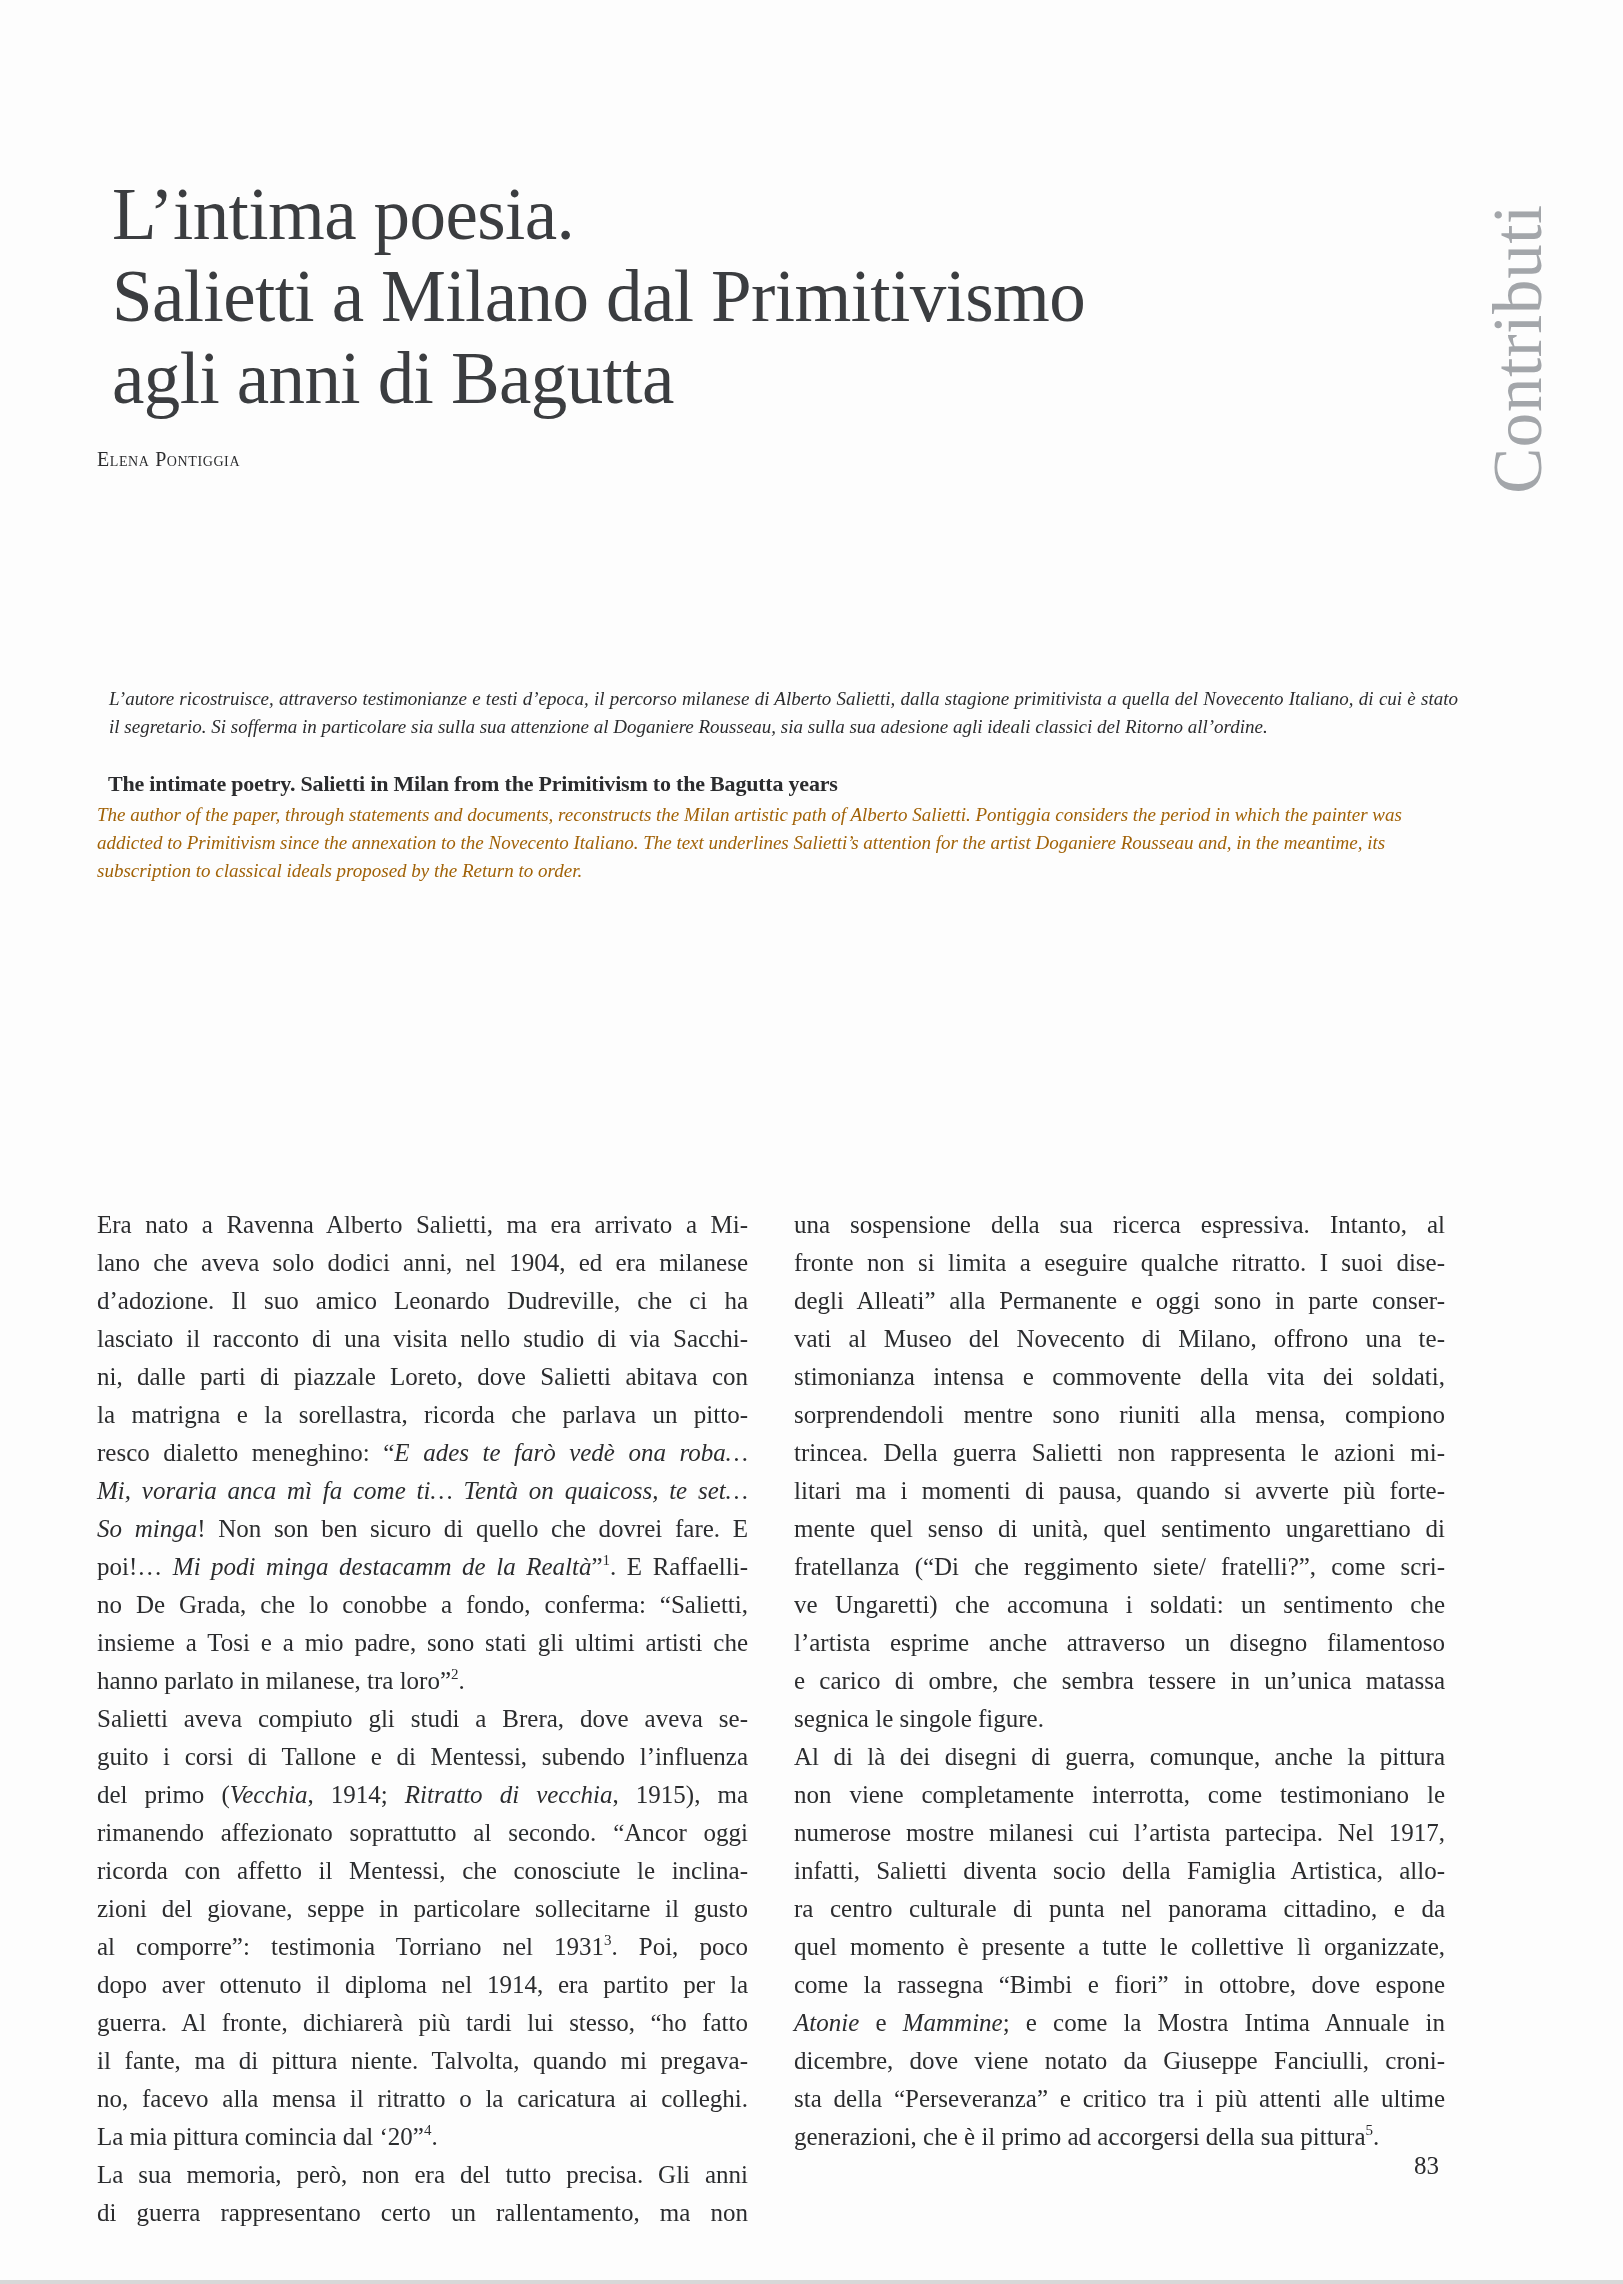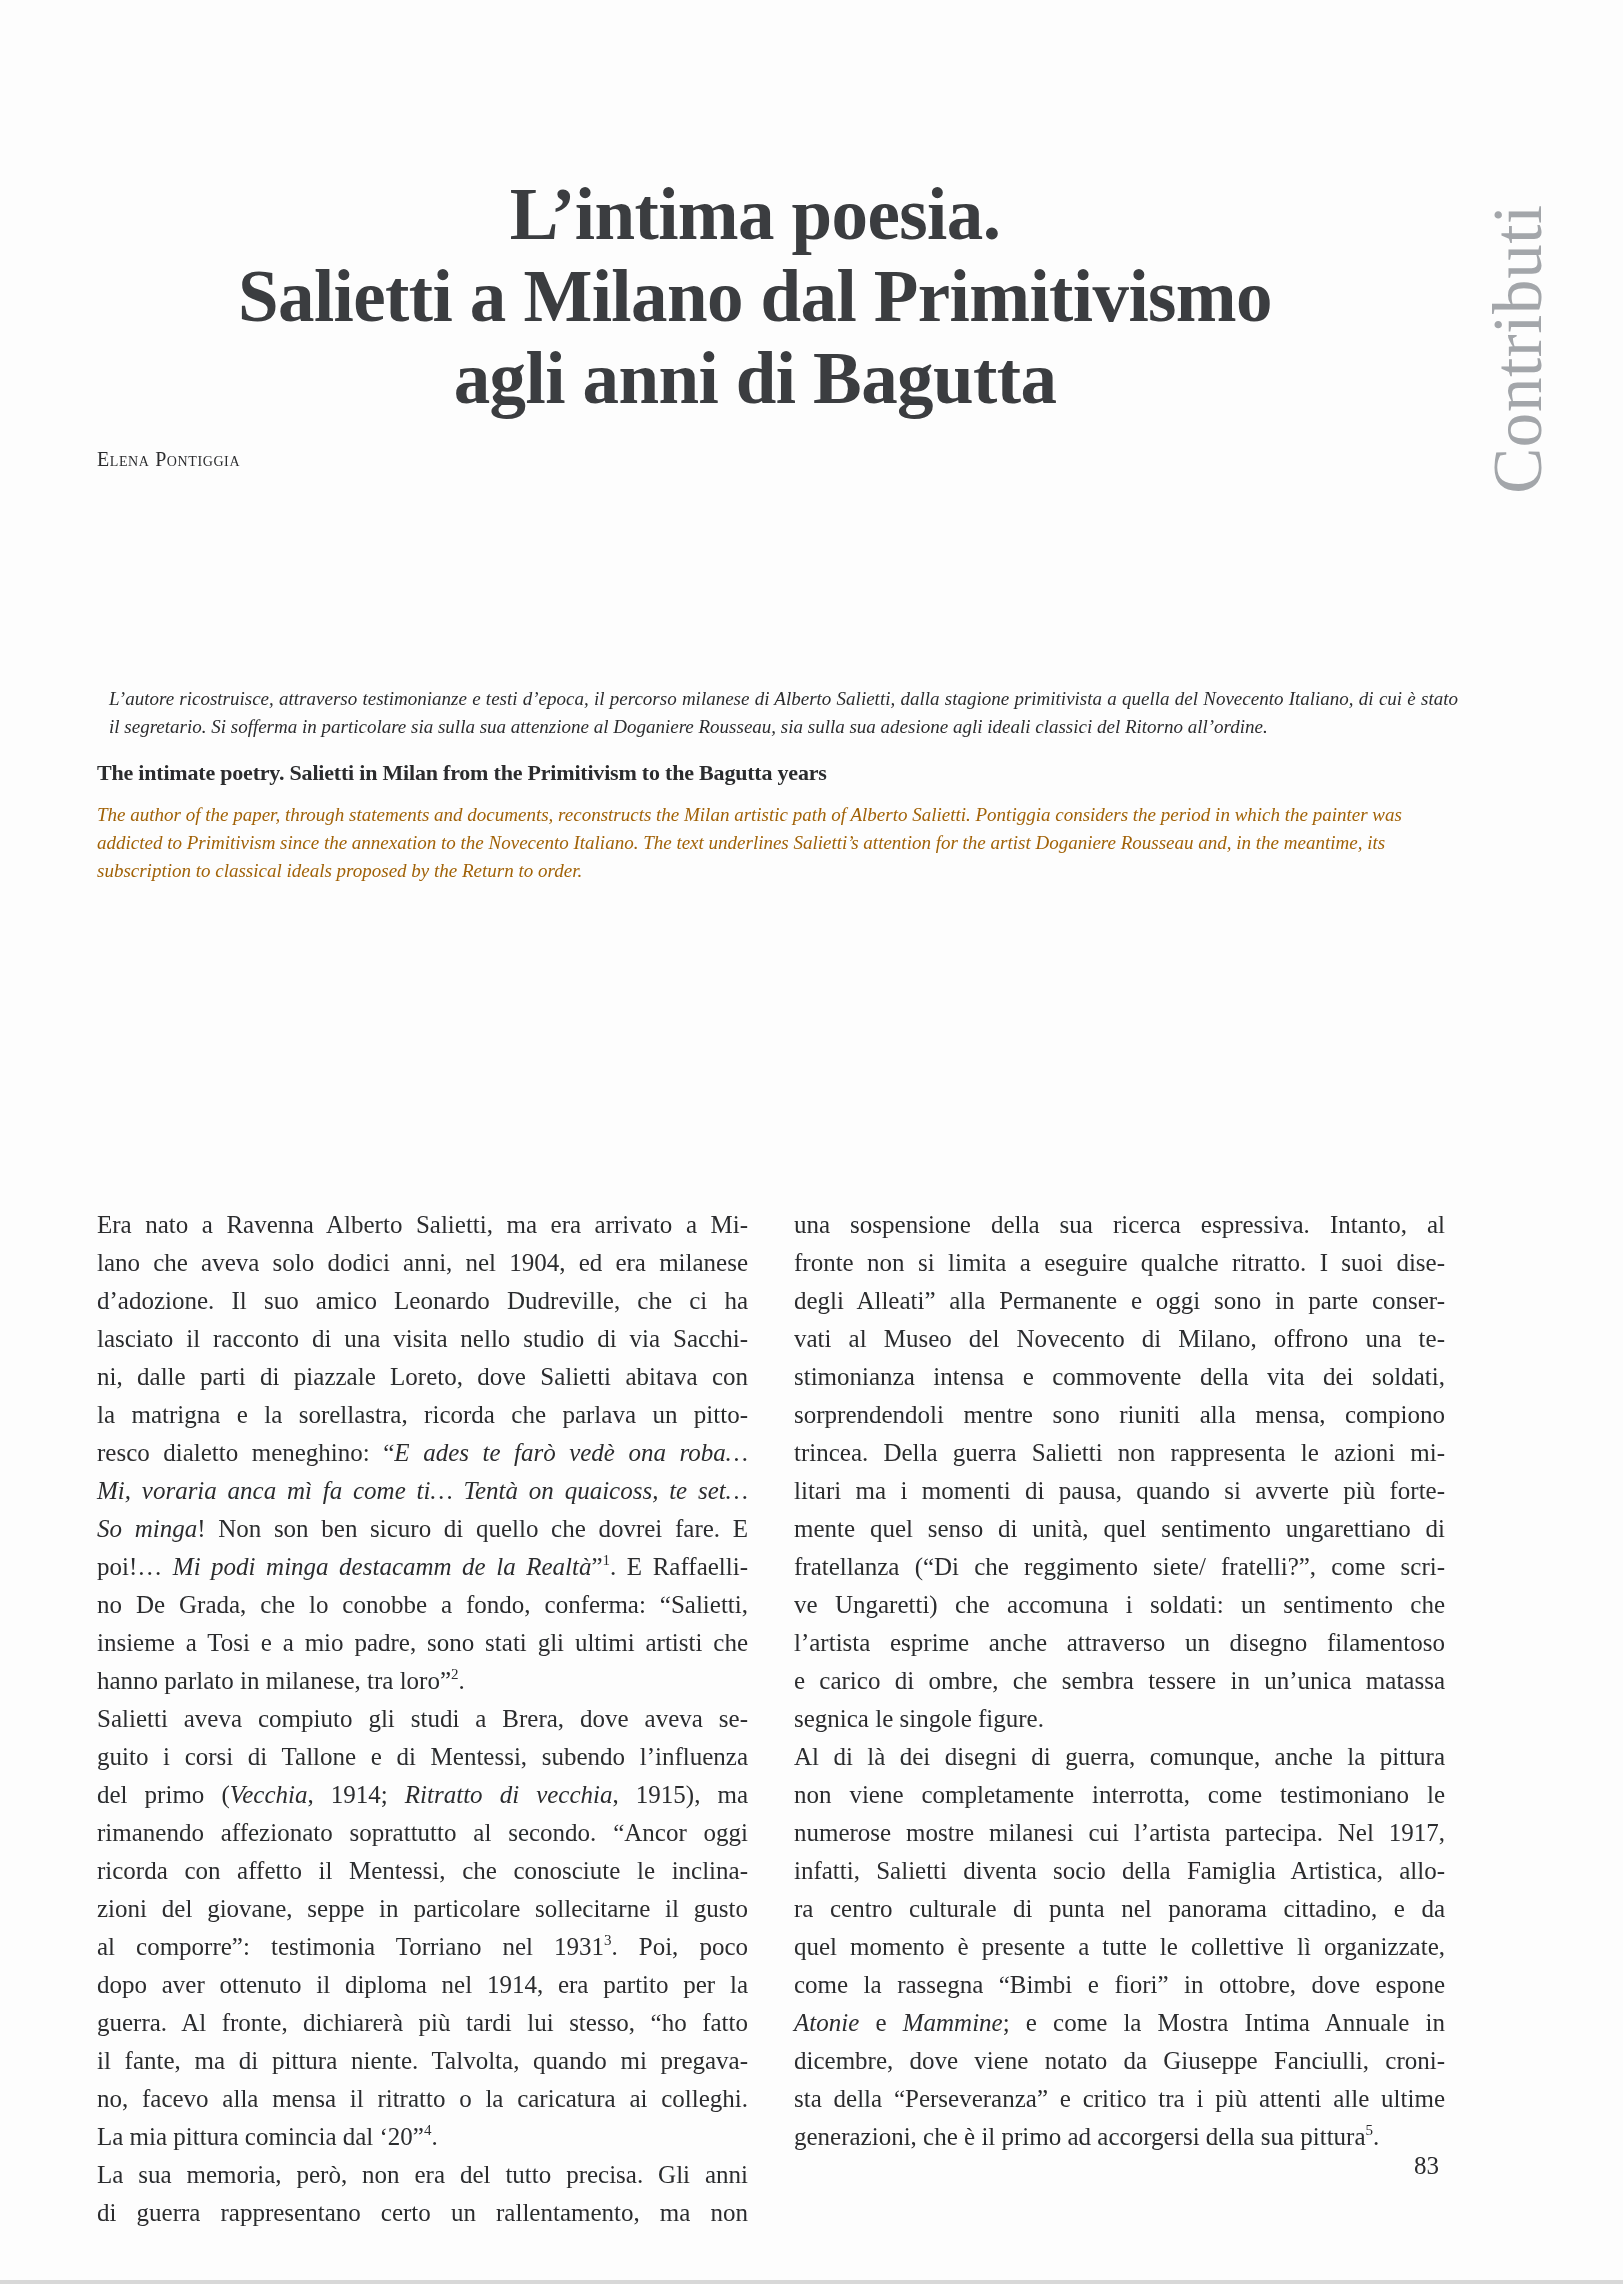--- a/index.html
+++ b/index.html
@@ -4,23 +4,23 @@
 <style>
   html, body { margin: 0; padding: 0; }
   body {
     width: 1623px; height: 2284px; position: relative; overflow: hidden;
     background: #fdfdfd;
     font-family: "Liberation Serif", "DejaVu Serif", serif;
     color: #2b2c2e;
   }
   .page-edge { position: absolute; left: 0; right: 0; bottom: 0; height: 3.7px; background: #d8d8d8; }
   .title {
-    position: absolute; left: 90px; top: 174px; width: 1330px;
-    font-size: 73px; line-height: 82px; color: #3b3d40; font-weight: bold;
-    margin: 0; letter-spacing: -0.6px; text-align: center;
+    position: absolute; left: 112px; top: 174px; width: 1330px;
+    font-size: 73px; line-height: 82px; color: #3b3d40; font-weight: normal;
+    margin: 0; letter-spacing: -0.6px;
   }
   .title .line { display: block; white-space: nowrap; }
   .author {
     position: absolute; left: 97px; top: 448px;
     font-size: 20px; font-variant: small-caps; letter-spacing: 0.6px; color: #2b2c2e;
   }
   .section-label {
     position: absolute; left: 1472px; top: 204px; width: 93px; height: 291px;
   }
   .section-label span {
@@ -28,21 +28,21 @@
     transform: translate(-50%, -50%) rotate(-90deg);
     font-size: 69px; color: #a3a6aa; white-space: nowrap; letter-spacing: 0.6px;
   }
   .abstract-it {
     position: absolute; left: 97px; top: 673px; width: 1349px;
     font-size: 19px; line-height: 28px; font-style: italic; color: #2b2c2e;
     margin: 12px; text-align: justify;
   }
   .en-title {
     position: absolute; left: 97px; top: 760px; width: 1349px;
-    font-size: 22px; font-weight: bold; color: #2b2c2e; margin: 0; letter-spacing: -0.2px;
+    font-size: 22px; font-weight: bold; color: #2b2c2e; margin: 11px; letter-spacing: -0.2px;
   }
   .abstract-en {
     position: absolute; left: 97px; top: 801px; width: 1349px;
     font-size: 19px; line-height: 28px; font-style: italic; color: #a16207;
     margin: 0;
   }
   .column {
     position: absolute; top: 1206px; width: 651px;
     font-size: 25px; line-height: 38px; color: #2b2c2e; text-align: justify;
   }

